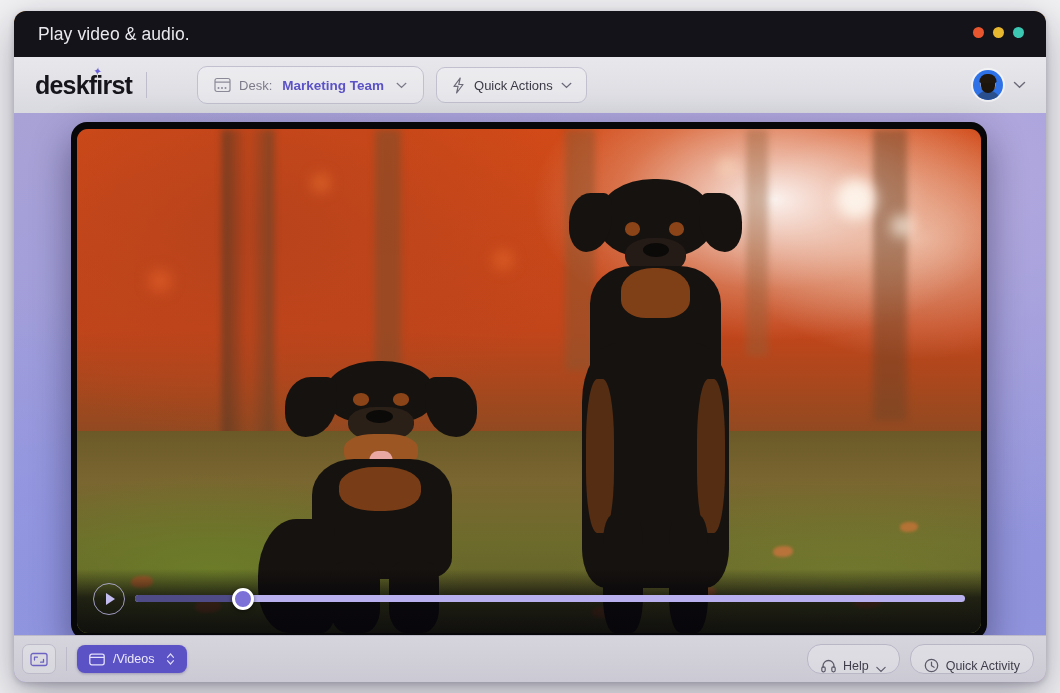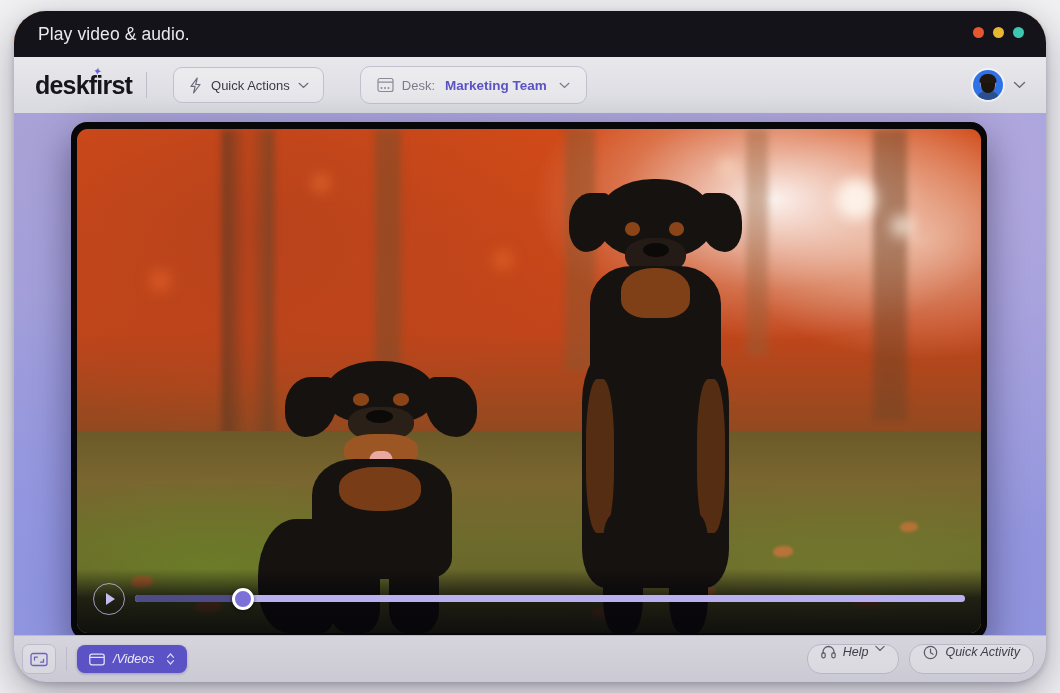--- a/index.html
+++ b/index.html
@@ -7,21 +7,21 @@
   body{
     width:1060px;height:693px;overflow:hidden;
     background:#f1f1f3;
     font-family:"Liberation Sans","DejaVu Sans",sans-serif;
     -webkit-font-smoothing:antialiased;
   }
 
   
   #app-window{
     position:absolute;left:14px;top:11px;width:1032px;height:671px;
-    border-radius:32px;overflow:hidden;
+    border-radius:12px;overflow:hidden;
     background:#fdba74;
     box-shadow:0 14px 40px rgba(20,16,45,.35), 0 2px 6px rgba(20,16,45,.2);
   }
 
   
   #title-bar{
     position:absolute;left:0;top:0;width:100%;height:46px;
     background:#141319;
   }
   #window-title{
@@ -102,21 +102,20 @@
     width:24px;height:11px;border-radius:10px 10px 0 0;background:#2a4f8f;
   }
 
   
   #desktop{
     position:absolute;left:0;top:102px;width:100%;bottom:0;
     background:
       radial-gradient(120% 90% at 18% 85%, #8d93e0 0%, rgba(141,147,224,0) 60%),
       radial-gradient(110% 100% at 85% 10%, #b3a9dd 0%, rgba(179,169,221,0) 65%),
       linear-gradient(160deg,#a9a2d6 0%,#9b9ade 45%,#8f93dd 100%);
-    font-style: italic;
   }
 
   
   #video-window{
     position:absolute;left:57px;top:9px;width:916px;height:518px;
     background:#07070a;border-radius:16px;
     box-shadow:0 16px 38px rgba(10,6,30,.45);
     overflow:hidden;
   }
   #video-frame{
@@ -203,21 +202,21 @@
     display:flex;align-items:center;justify-content:center;
   }
   #dock-divider{width:1px;height:24px;background:#bdbbc9;margin:0 10px;}
   #path-chip{
     display:flex;align-items:center;gap:8px;height:28px;padding:0 12px;
     border-radius:8px;background:#5b52c6;color:#ece9fb;font-size:12.5px;
     box-shadow:0 1px 3px rgba(40,30,100,.3);
   }
   #dock-right{margin-left:auto;margin-right:12px;display:flex;align-items:center;gap:10px;}
   .dock-pill{
-    display:flex;align-items:flex-start;gap:7px;height:28px;padding:0 13px;
+    display:flex;align-items:flex-end;gap:7px;height:28px;padding:0 13px;
     border:1px solid #b9b7c6;border-radius:14px;
     background:rgba(255,255,255,.25);
     color:#3f3d4a;font-size:12.5px;white-space:nowrap;
   }
   .ico{display:inline-flex;align-items:center;justify-content:center;}
 </style>
 </head>
 <body>
 
 <div id="app-window">
@@ -233,47 +232,47 @@
 
   <div id="toolbar">
 
     <div id="brand">
       <span>deskfirst</span>
       <span class="spark">✦</span>
     </div>
 
     <div class="tb-divider"></div>
 
+
+    <div class="pill" id="desk-selector">
+      <span class="ico">
+        <svg width="17" height="16" viewBox="0 0 17 16">
+          <rect x="1" y="1.5" width="15" height="13" rx="2" fill="none" stroke="#8b8998" stroke-width="1.2"></rect>
+          <line x1="1" y1="5.2" x2="16" y2="5.2" stroke="#8b8998" stroke-width="1.2"></line>
+          <circle cx="4.5" cy="11" r="1" fill="#8b8998"></circle>
+            <circle cx="8" cy="11" r="1" fill="#8b8998"></circle>
+            <circle cx="11.5" cy="11" r="1" fill="#8b8998"></circle>
+        </svg>
+      </span>
+      <span class="desk-label">Desk:</span>
+      <span class="desk-value">Marketing Team</span>
+      <svg width="11" height="7" viewBox="0 0 12 8" style="margin-left:4px">
+          <path d="M1 1.5 L6 6.2 L11 1.5" stroke="#7c7a89" stroke-width="1.4" fill="none" stroke-linecap="round"></path>
+        </svg>
+    </div>
 
     <div class="pill" id="quick-actions">
       <span class="ico">
         <svg width="15" height="17" viewBox="0 0 15 17">
             <path d="M9.2 1 L3 9.4 H7.1 L5.6 16 L12 7.5 H7.8 Z" fill="none" stroke="#6c6a78" stroke-width="1.2" stroke-linejoin="round"></path>
           </svg>
       </span>
       <span>Quick Actions</span>
       <svg width="11" height="7" viewBox="0 0 12 8">
           <path d="M1 1.5 L6 6.2 L11 1.5" stroke="#6c6a78" stroke-width="1.4" fill="none" stroke-linecap="round"></path>
-        </svg>
-    </div>
-
-    <div class="pill" id="desk-selector">
-      <span class="ico">
-        <svg width="17" height="16" viewBox="0 0 17 16">
-          <rect x="1" y="1.5" width="15" height="13" rx="2" fill="none" stroke="#8b8998" stroke-width="1.2"></rect>
-          <line x1="1" y1="5.2" x2="16" y2="5.2" stroke="#8b8998" stroke-width="1.2"></line>
-          <circle cx="4.5" cy="11" r="1" fill="#8b8998"></circle>
-            <circle cx="8" cy="11" r="1" fill="#8b8998"></circle>
-            <circle cx="11.5" cy="11" r="1" fill="#8b8998"></circle>
-        </svg>
-      </span>
-      <span class="desk-label">Desk:</span>
-      <span class="desk-value">Marketing Team</span>
-      <svg width="11" height="7" viewBox="0 0 12 8" style="margin-left:4px">
-          <path d="M1 1.5 L6 6.2 L11 1.5" stroke="#7c7a89" stroke-width="1.4" fill="none" stroke-linecap="round"></path>
         </svg>
     </div>
 
     <div id="toolbar-right">
       <div id="user-avatar">
         <div class="body"></div>
           <div class="face"></div>
           <div class="hair"></div>
           <div class="beard"></div>
       </div>

